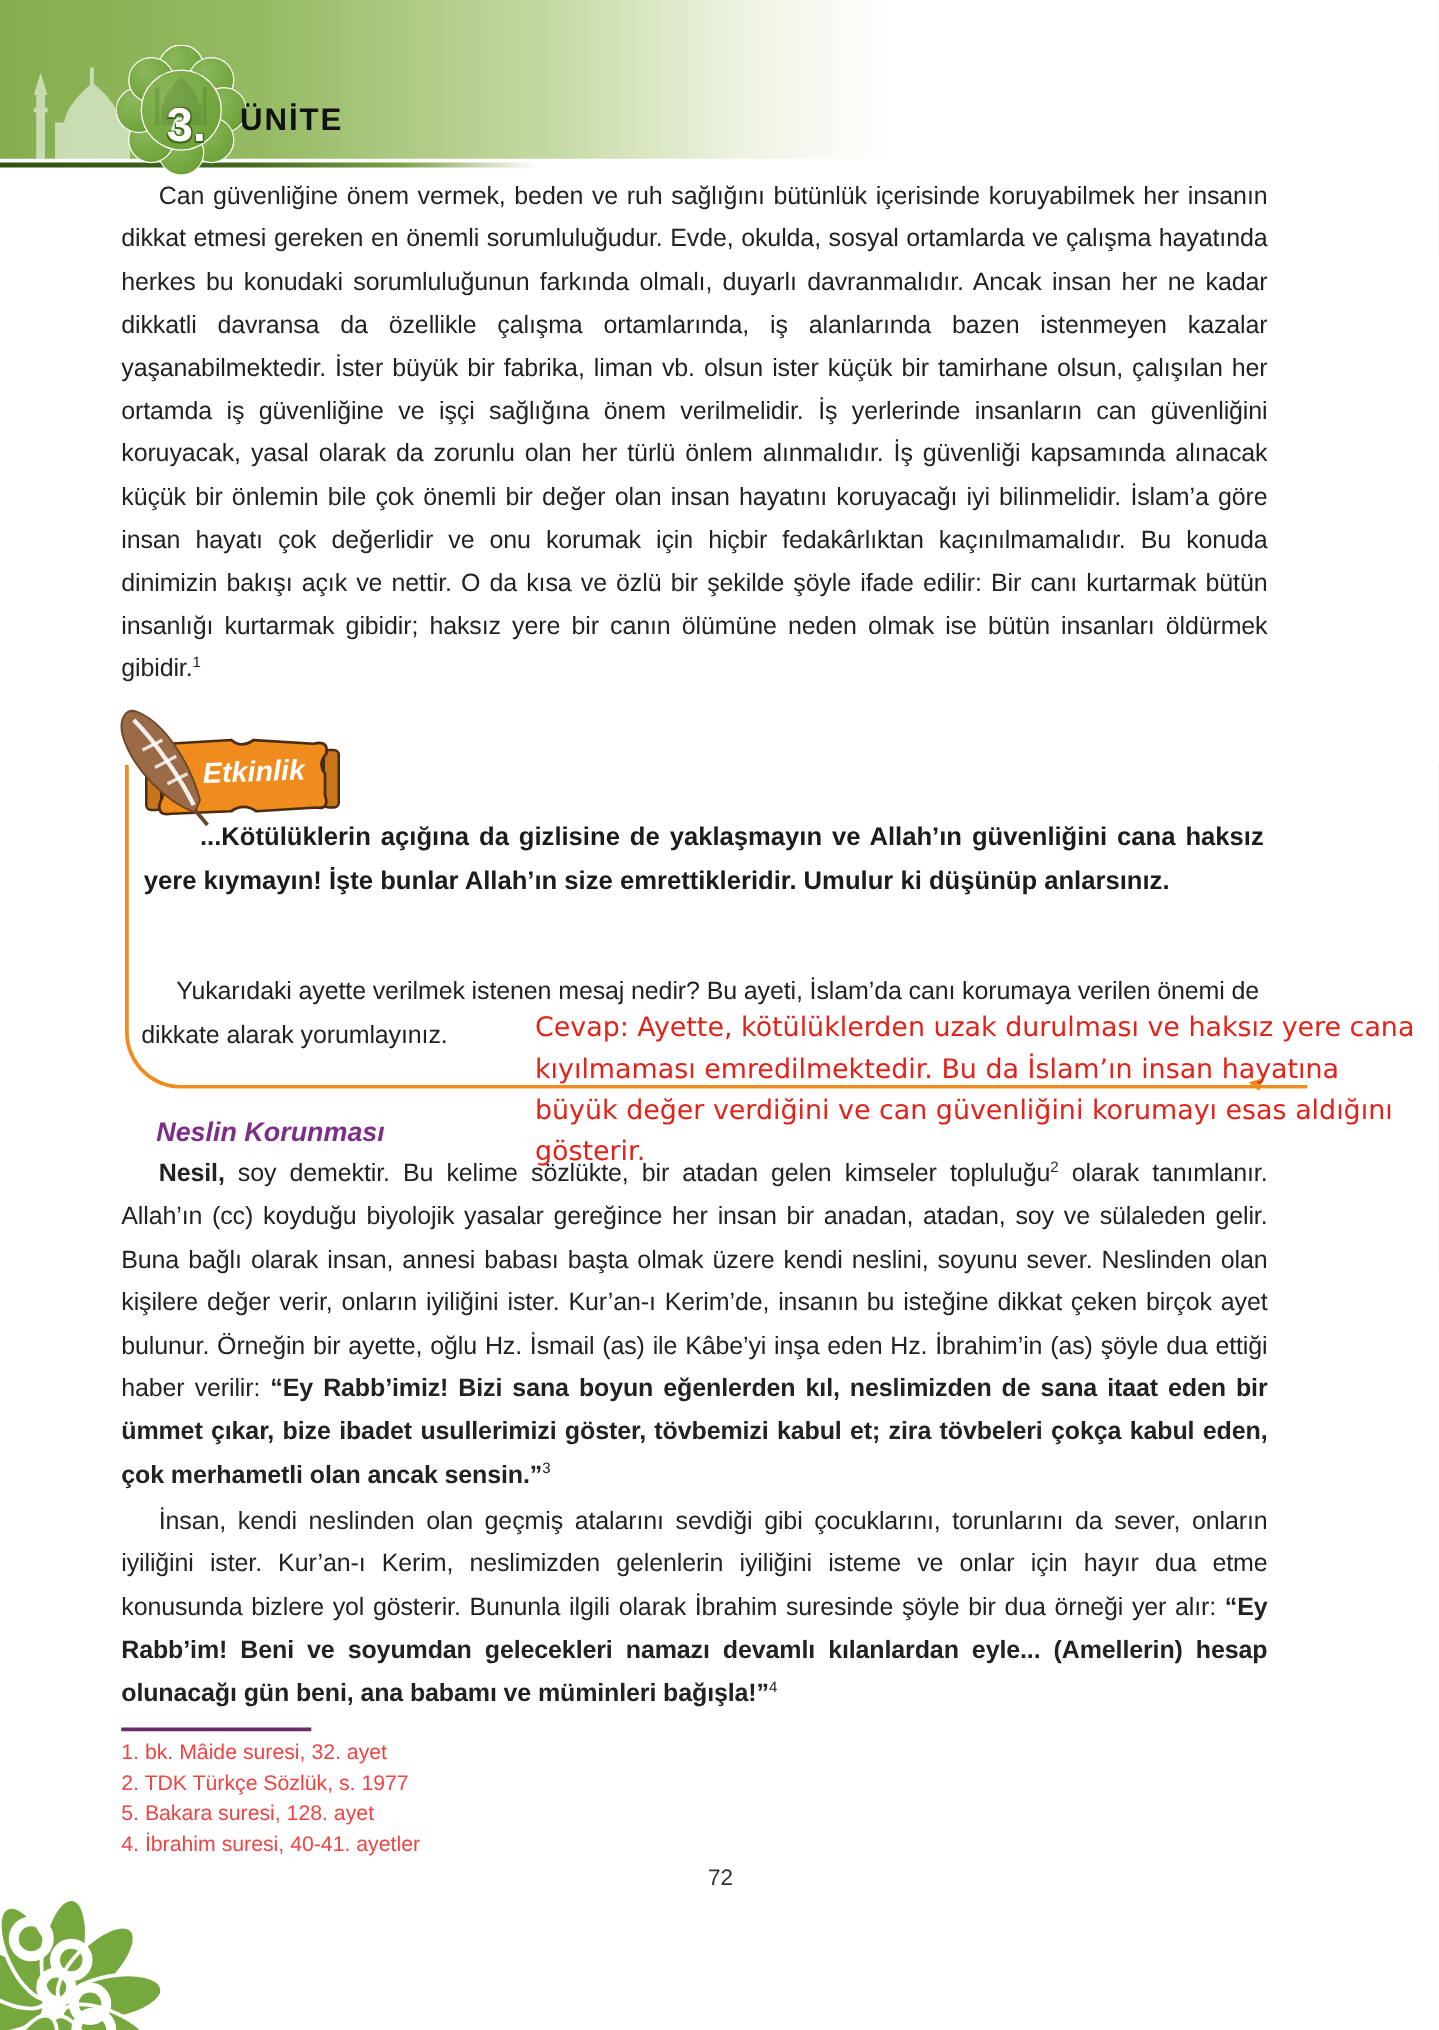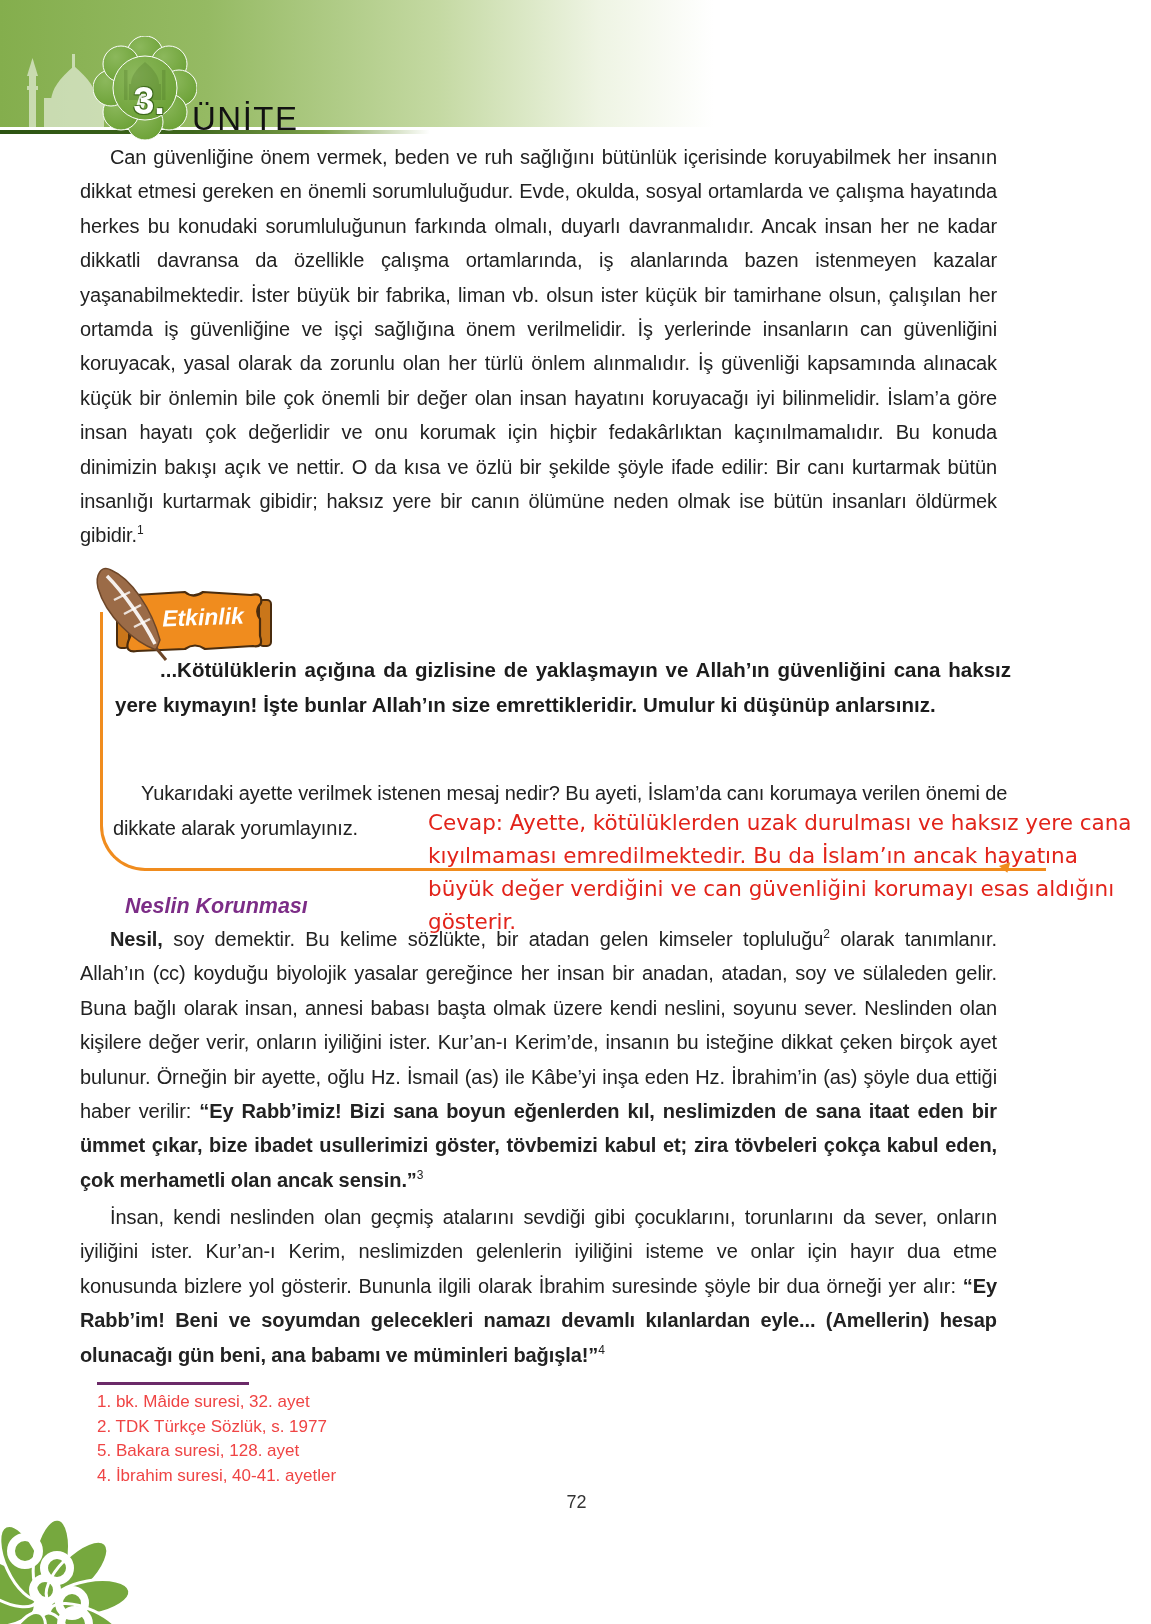--- a/index.html
+++ b/index.html
@@ -18,26 +18,26 @@
     background:linear-gradient(to right,#2c5312 0%,#3f671d 45%,#7ea24c 75%,rgba(255,255,255,0) 100%);
   }
   .mosque{ position:absolute; left:26px; top:46px; }
   .rosette{ position:absolute; left:93px; top:36px; }
   .unit-number{
     position:absolute; left:117px; top:80px; width:64px; text-align:center;
     font-size:38px; font-weight:bold; color:#ffffff;
     text-shadow:0 0 2px #3e6a1d,1px 1px 0 #3e6a1d,-1px 1px 0 #3e6a1d,1px -1px 0 #3e6a1d;
   }
   .unit-label{
-    position:absolute; left:192px; top:100px;
-    font-size:33px; font-weight:400; letter-spacing:1.5px; color:#121212;
+    position:absolute; left:192px; top:82px;
+    font-size:25px; font-weight:700; letter-spacing:1.5px; color:#121212;
   }
   
   .para{
-    position:absolute; left:80px; width:917px;
+    position:absolute; left:97px; width:917px;
     font-size:20px; line-height:34.4px; letter-spacing:-0.1px;
     text-align:justify; text-indent:30px; margin:0;
     hyphens:auto; -webkit-hyphens:auto;
   }
   .b{font-weight:bold;}
   sup{font-size:12px; line-height:0; vertical-align:super;}
   
   .activity-box{
     position:absolute; left:100px; top:612px; width:943px; height:256px;
     border-left:3px solid #f08c1e; border-bottom:3px solid #f08c1e;
@@ -159,21 +159,21 @@
     <path d="M21,16 C38,33 58,62 69,84" stroke="#ffffff" stroke-width="3.5" fill="none" opacity="0.9"></path>
     <path d="M28,40 L44,32 M38,54 L55,45 M48,67 L64,59" stroke="#ffffff" stroke-width="2.5" opacity="0.8"></path>
     <path d="M70,88 L80,100" stroke="#6d4628" stroke-width="3"></path>
   </svg>
 
   <p class="quote">...Kötülüklerin açığına da gizlisine de yaklaşmayın ve Allah’ın güvenliğini cana haksız yere kıymayın! İşte bunlar Allah’ın size emrettikleridir. Umulur ki düşünüp anlarsınız.</p>
   <p class="question">Yukarıdaki ayette verilmek istenen mesaj nedir? Bu ayeti, İslam’da canı korumaya verilen önemi de dikkate alarak yorumlayınız.</p>
 
   <div class="answer">
     <div>Cevap: Ayette, kötülüklerden uzak durulması ve haksız yere cana</div>
-    <div>kıyılmaması emredilmektedir. Bu da İslam’ın ancak hayatına</div>
+    <div>kıyılmaması emredilmektedir. Bu da İslam’ın insan hayatına</div>
     <div>büyük değer verdiğini ve can güvenliğini korumayı esas aldığını</div>
     <div>gösterir.</div>
   </div>
 
   <div class="section-heading">Neslin Korunması</div>
 
   <p class="para" style="top:922px;"><span class="b">Nesil,</span><span> soy demektir. Bu kelime sözlükte, bir atadan gelen kimseler topluluğu</span><sup>2</sup><span> olarak tanımlanır. Allah’ın (cc) koyduğu biyolojik yasalar gereğince her insan bir anadan, atadan, soy ve sülaleden gelir. Buna bağlı olarak insan, annesi babası başta olmak üzere kendi neslini, soyunu sever. Neslinden olan kişilere değer verir, onların iyiliğini ister. Kur’an-ı Kerim’de, insanın bu isteğine dikkat çeken birçok ayet bulunur. Örneğin bir ayette, oğlu Hz. İsmail (as) ile Kâbe’yi inşa eden Hz. İbrahim’in (as) şöyle dua ettiği haber verilir: </span><span class="b">“Ey Rabb’imiz! Bizi sana boyun eğenlerden kıl, neslimizden de sana itaat eden bir ümmet çıkar, bize ibadet usullerimizi göster, tövbemizi kabul et; zira tövbeleri çokça kabul eden, çok merhametli olan ancak sensin.”</span><sup>3</sup></p>
 
   <p class="para" style="top:1200px;"><span>İnsan, kendi neslinden olan geçmiş atalarını sevdiği gibi çocuklarını, torunlarını da sever, onların iyiliğini ister. Kur’an-ı Kerim, neslimizden gelenlerin iyiliğini isteme ve onlar için hayır dua etme konusunda bizlere yol gösterir. Bununla ilgili olarak İbrahim suresinde şöyle bir dua örneği yer alır: </span><span class="b">“Ey Rabb’im! Beni ve soyumdan gelecekleri namazı devamlı kılanlardan eyle... (Amellerin) hesap olunacağı gün beni, ana babamı ve müminleri bağışla!”</span><sup>4</sup></p>
 

